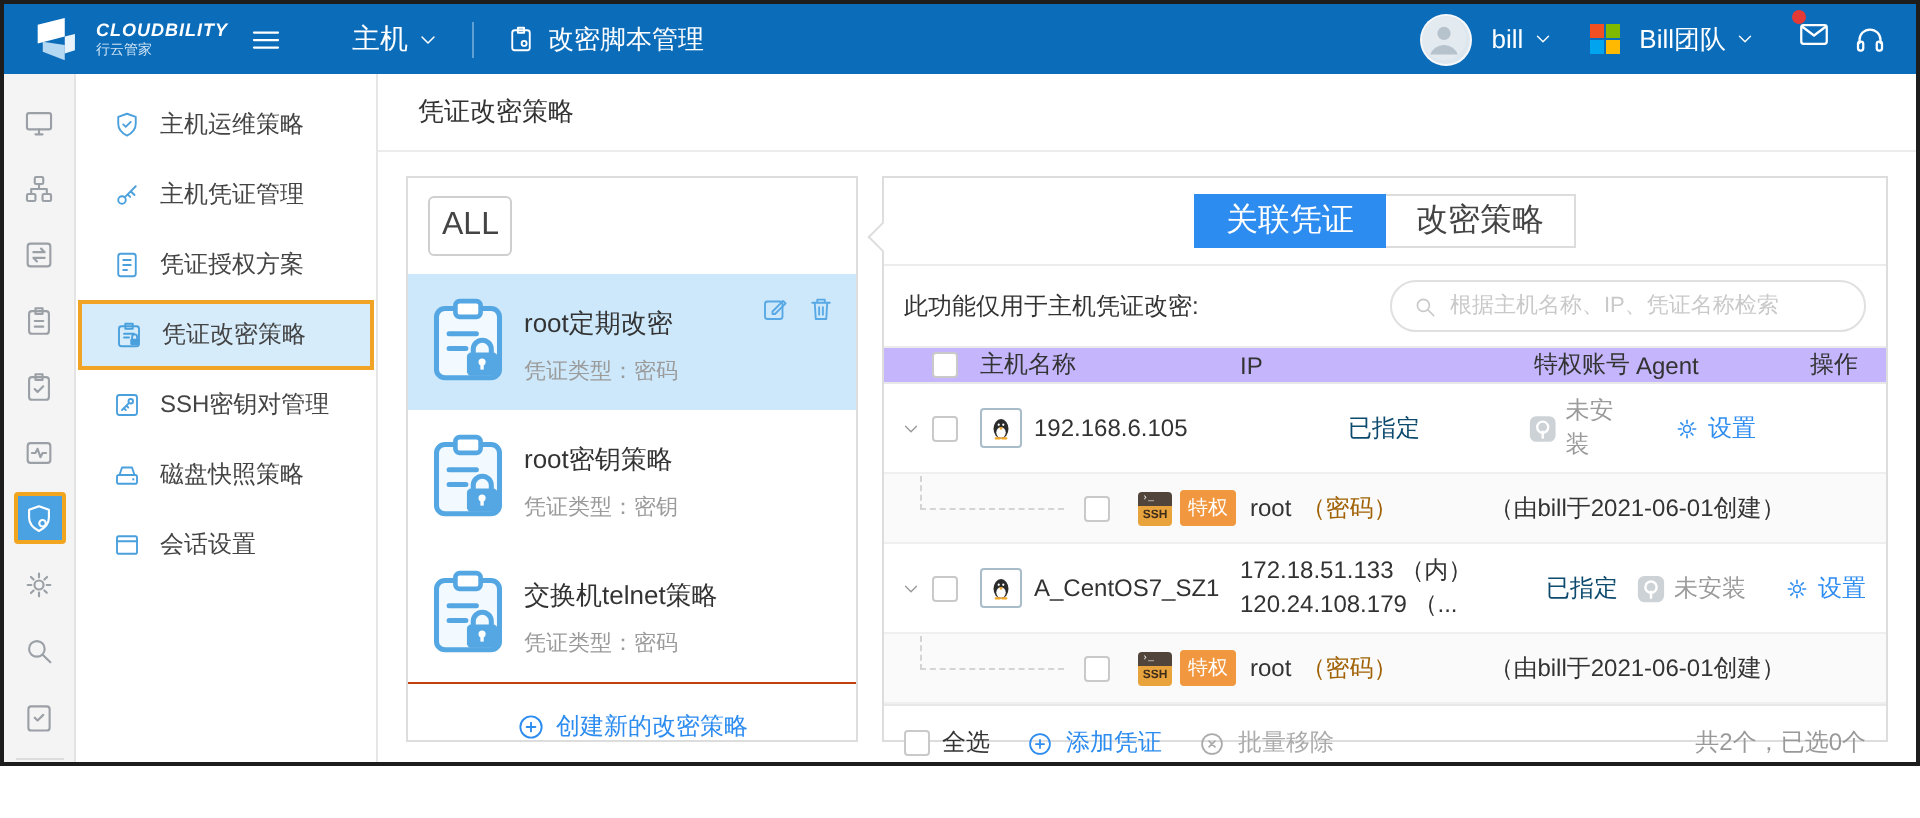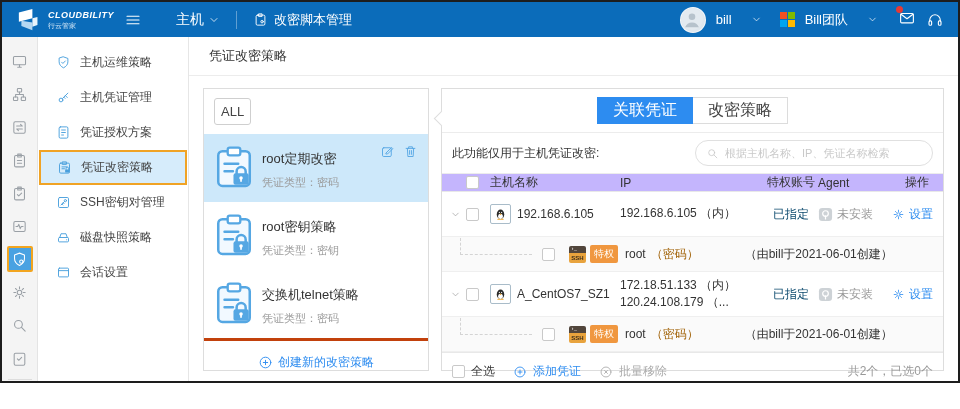--- a/index.html
+++ b/index.html
@@ -12,21 +12,21 @@
   .brand{display:flex;align-items:center;gap:6px;}
   .brand-txt{line-height:1;}
   .brand-name{font-size:9px;font-weight:bold;font-style:italic;letter-spacing:.5px;}
   .brand-sub{font-size:7px;color:#cfe4f5;margin-top:2px;}
   .tb-burger{margin-left:10px;color:#fff;}
   .tb-module{display:flex;align-items:center;gap:4px;margin-left:34px;font-size:14px;}
   .tb-divider{width:1px;height:18px;background:rgba(255,255,255,.35);margin:0 16px;}
   .tb-page{display:flex;align-items:center;gap:6px;font-size:13px;}
   .tb-right{margin-left:auto;display:flex;align-items:center;gap:10px;}
   .avatar{width:24px;height:24px;border-radius:50%;overflow:hidden;background:#dfe7ee;border:1px solid rgba(255,255,255,.7);}
-  .tb-user,.tb-team{display:flex;align-items:center;gap:19px;font-size:13px;}
+  .tb-user,.tb-team{display:flex;align-items:center;gap:4px;font-size:13px;}
   .winlogo{display:grid;grid-template-columns:7px 7px;grid-template-rows:7px 7px;gap:1px;margin-left:8px;}
   .winlogo i{display:block;}
   .mailwrap{position:relative;margin-left:10px;}
   .mail-dot{position:absolute;left:-2px;top:-3px;width:7px;height:7px;border-radius:50%;background:#e53935;}
   
   .bodyrow{flex:1;display:flex;min-height:0;}
   .rail{width:35px;flex:0 0 35px;background:#f4f4f4;border-right:1px solid #e4e4e4;display:flex;flex-direction:column;align-items:center;padding-top:8px;}
   .rail-item{width:26px;height:33px;display:flex;align-items:center;justify-content:center;color:#9aa0a6;flex:0 0 33px;}
   .rail-item.active{height:26px;flex:0 0 26px;margin:3px 0 4px;background:#4aa2e2;border:2px solid #f2a51f;border-radius:2px;color:#fff;box-sizing:border-box;}
   .rail-bottom{margin-top:auto;width:100%;display:flex;flex-direction:column;align-items:center;}
@@ -36,30 +36,30 @@
   .sm-item{height:35px;display:flex;align-items:center;gap:9px;padding-left:18px;font-size:12px;color:#444;box-sizing:border-box;}
   .sm-item .smic{color:#4aa0dd;display:flex;}
   .sm-item.active{background:#d6ecfb;border:2px solid #f0a325;padding-left:16px;margin:0 1px;}
   
   .main{flex:1;display:flex;flex-direction:column;min-width:0;}
   .crumb{height:38px;flex:0 0 38px;display:flex;align-items:center;padding-left:20px;font-size:13px;color:#333;border-bottom:1px solid #ececec;}
   .content{flex:1;display:flex;gap:12px;padding:12px 14px 10px;min-height:0;}
   
   .ppanel{width:226px;flex:0 0 226px;border:1px solid #ddd;display:flex;flex-direction:column;box-sizing:border-box;background:#fff;}
   .p-head{display:flex;gap:6px;padding:9px 10px;align-items:center;}
-  .all-btn{border:1px solid #cfcfcf;border-radius:3px;font-size:13px;color:#444;padding:5px 6px;background:#fff;}
+  .all-btn{border:1px solid #cfcfcf;border-radius:3px;font-size:16px;color:#444;padding:5px 6px;background:#fff;}
   .p-search{flex:1;display:flex;align-items:center;gap:4px;border:1px solid #e0e0e0;border-radius:14px;height:26px;padding:0 8px;color:#c2c2c2;box-sizing:border-box;}
   .p-search input{border:0;outline:0;width:100%;font-size:11px;color:#666;background:transparent;font-family:inherit;}
   .p-search input::placeholder{color:#c2c2c2;}
   .p-item{display:flex;gap:10px;padding:12px 12px;position:relative;align-items:flex-start;}
   .p-item.selected{background:#cde8fa;}
   .pi-name{font-size:13px;color:#333;margin:4px 0 7px;}
   .pi-type{font-size:11px;color:#9b9b9b;}
   .pi-actions{position:absolute;right:10px;top:10px;display:flex;gap:8px;color:#57a8e4;}
-  .p-footer{margin-top:auto;border-top:3px solid #c2410c;display:flex;align-items:center;justify-content:center;gap:5px;
+  .p-footer{margin-top:auto;border-top:1px solid #c2410c;display:flex;align-items:center;justify-content:center;gap:5px;
     color:#2d8cf0;font-size:12px;height:42px;flex:0 0 42px;}
   
   .dpanel{flex:1;border:1px solid #ddd;position:relative;display:flex;flex-direction:column;box-sizing:border-box;min-width:0;background:#fff;}
   .notch{position:absolute;left:-6px;top:24px;width:10px;height:10px;background:#fff;border-left:1px solid #ddd;border-bottom:1px solid #ddd;transform:rotate(45deg);}
   .tabrow{display:flex;justify-content:center;padding:8px 0;border-bottom:1px solid #ececec;}
   .tab{height:27px;display:flex;align-items:center;padding:0 15px;font-size:16px;border:1px solid #dcdcdc;background:#fff;color:#444;box-sizing:border-box;}
   .tab.active{background:#2d8cf0;border-color:#2d8cf0;color:#fff;}
   .tab + .tab{border-left:0;}
   .noterow{display:flex;align-items:center;justify-content:space-between;padding:7px 10px;border-bottom:1px solid #ececec;}
   .note{font-size:12px;color:#333;}
@@ -496,23 +496,20 @@
                         <ellipse cx="8" cy="8.5" rx="4.6" ry="6" fill="#2b2b2b"></ellipse>
                         <ellipse cx="8" cy="10.8" rx="2.9" ry="3.2" fill="#fff"></ellipse>
                         <circle cx="6.6" cy="6" r=".7" fill="#fff"></circle>
                         <circle cx="9.4" cy="6" r=".7" fill="#fff"></circle>
                         <path d="M6.6 7.6h2.8L8 9.4z" fill="#f5a623"></path>
                         <path d="M4.8 14.4h2.4M8.8 14.4h2.4" stroke="#f5a623" stroke-width="1.4" stroke-linecap="round"></path>
                       </svg>
         </span>
         <span class="host-name">192.168.6.105</span>
       </span>
-      <span class="ipcell">
-                    <div>192.168.6.105 （内）</div>
-                  </span>
       <span class="priv">已指定</span>
       <span class="agentcell">
         <svg width="15" height="15" viewBox="0 0 16 16">
                       <rect x="1" y="1" width="14" height="14" rx="3.5" fill="#cdd2d6"></rect>
                       <circle cx="8" cy="7" r="3" fill="none" stroke="#fff" stroke-width="1.3"></circle>
                       <path d="M8 9.5v3.2" stroke="#fff" stroke-width="1.3" stroke-linecap="round"></path>
                     </svg>
         <span class="agent-label">未安装</span>
       </span>
       <span class="actioncell">

